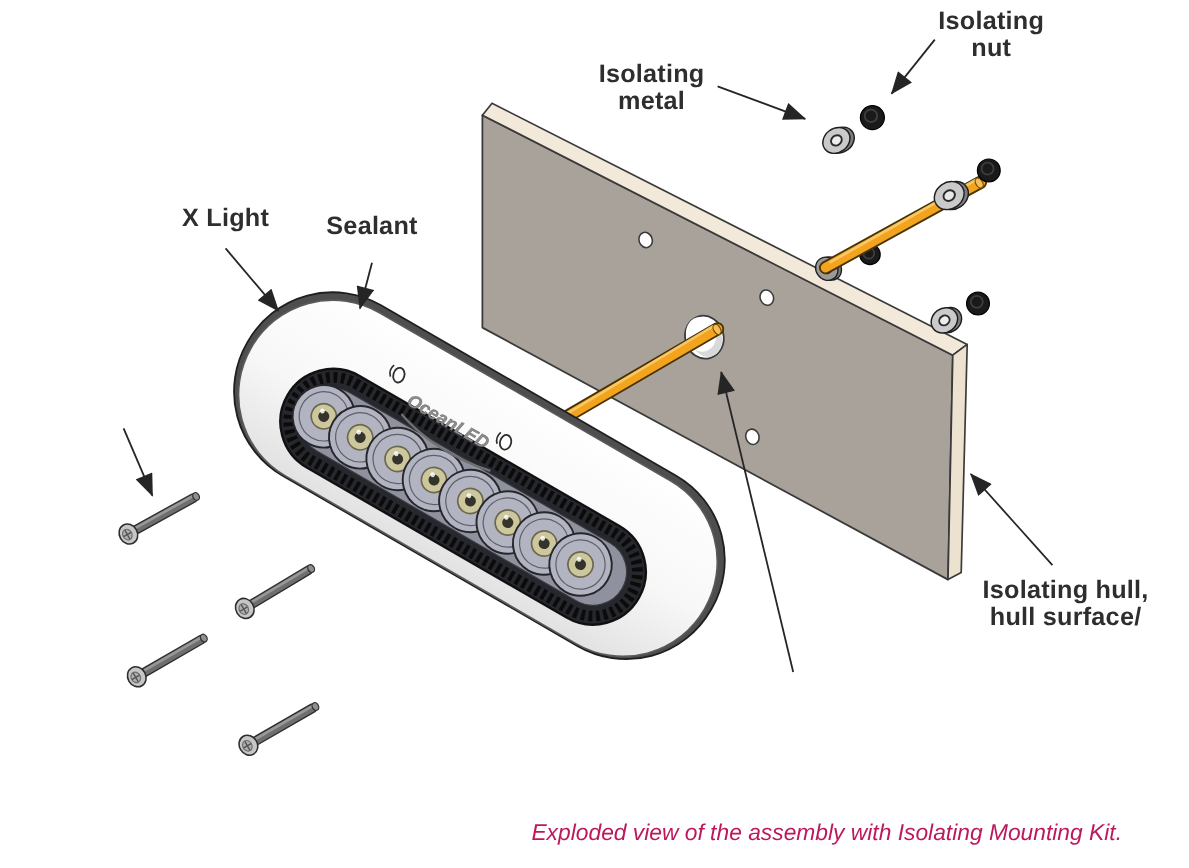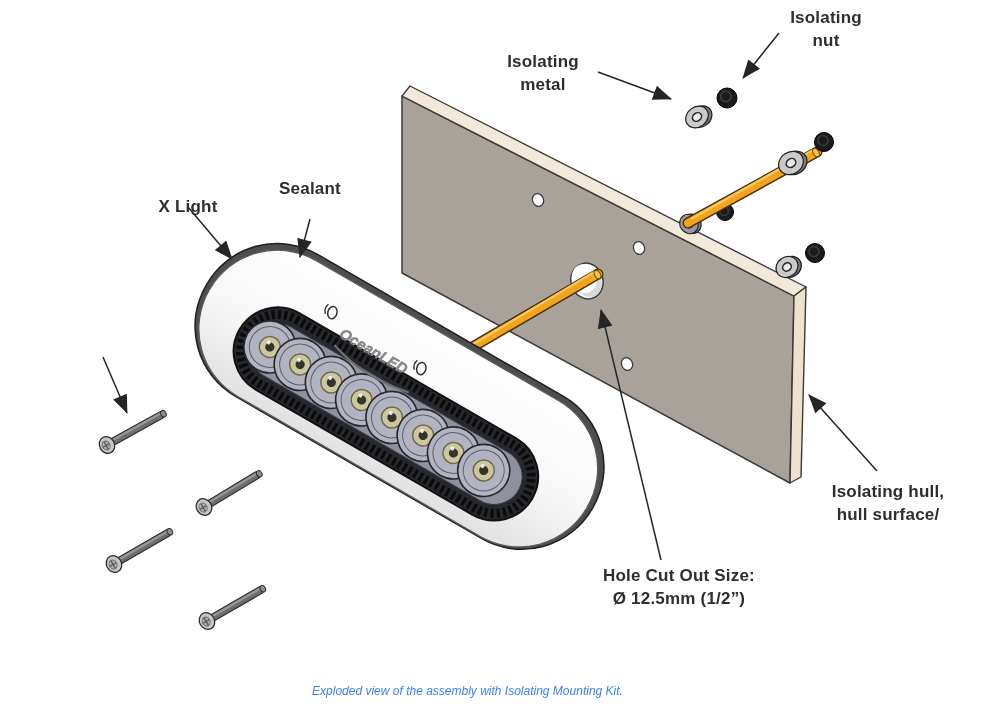--- a/index.html
+++ b/index.html
@@ -1,22 +1,22 @@
 <!DOCTYPE html>
 <html><head>
 <meta charset="utf-8">
 <style>
   html,body{margin:0;padding:0;background:#fff;}
   .stage{position:relative;width:991px;height:723px;background:#fff;overflow:hidden;
          font-family:"Liberation Sans",sans-serif;}
   .stage svg{position:absolute;left:0;top:0;}
-  .lbl{position:absolute;font-weight:bold;font-size:17px;line-height:23px;color:#2E2E2E;
+  .lbl{position:absolute;font-weight:bold;font-size:21px;line-height:23px;color:#2E2E2E;
        text-align:center;letter-spacing:.2px;}
-  .caption{position:absolute;left:0;top:684px;width:935px;text-align:center;
-           font-style:italic;font-size:12px;color:#3b82f6;}
+  .caption{position:absolute;left:0;top:684px;width:935px;text-align:right;
+           font-style:italic;font-size:19px;color:#be185d;}
 </style>
 </head>
 <body>
 
 <div class="stage">
 
 <svg width="991" height="723" viewBox="0 0 991 723">
   <defs>
     <marker id="ah" viewBox="0 0 10 8" markerWidth="13" markerHeight="10" refX="9.5" refY="4" orient="auto">
       <path d="M0,0 L10,4 L0,8 Z" fill="#252525"></path>
@@ -227,33 +227,29 @@
 <div class="lbl" style="left:756px;top:6px;width:140px;">
   <span>Isolating</span><br>
   <span>nut</span>
 </div>
 
 <div class="lbl" style="left:473px;top:50px;width:140px;">
   <span>Isolating</span><br>
   <span>metal</span>
 </div>
 
-<div class="lbl" style="left:128px;top:195px;width:120px;">
+<div class="lbl" style="left:128px;top:170px;width:120px;">
   <span>X Light</span>
 </div>
 
 <div class="lbl" style="left:250px;top:177px;width:120px;">
   <span>Sealant</span>
 </div>
 
 
-<div class="lbl" style="left:569px;top:564px;width:220px;">
-  <span>Hole Cut Out Size:</span><br>
-  <span>Ø 12.5mm (1/2”)</span>
-</div>
 
 <div class="lbl" style="left:778px;top:480px;width:220px;">
   <span>Isolating hull,</span><br>
   <span>hull surface/</span><br>
 </div>
 
 <div class="caption">Exploded view of the assembly with Isolating Mounting Kit.</div>
 
 </div>
 

